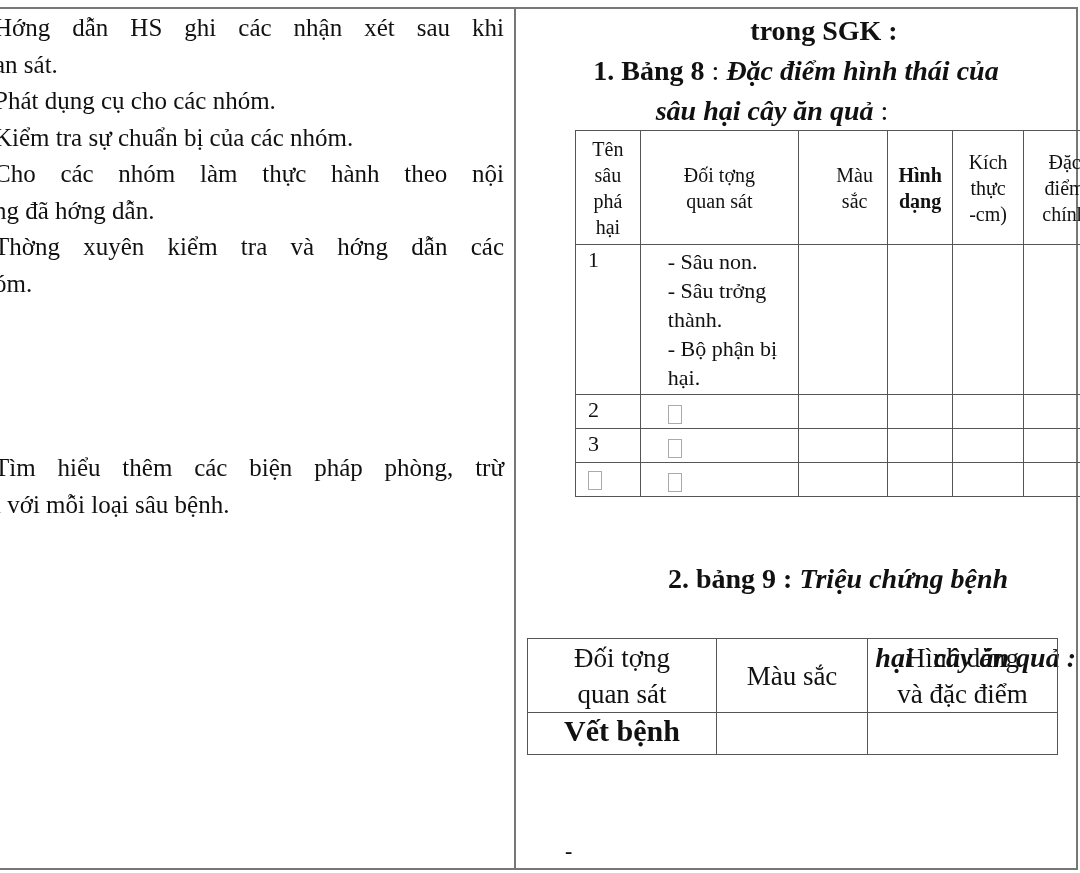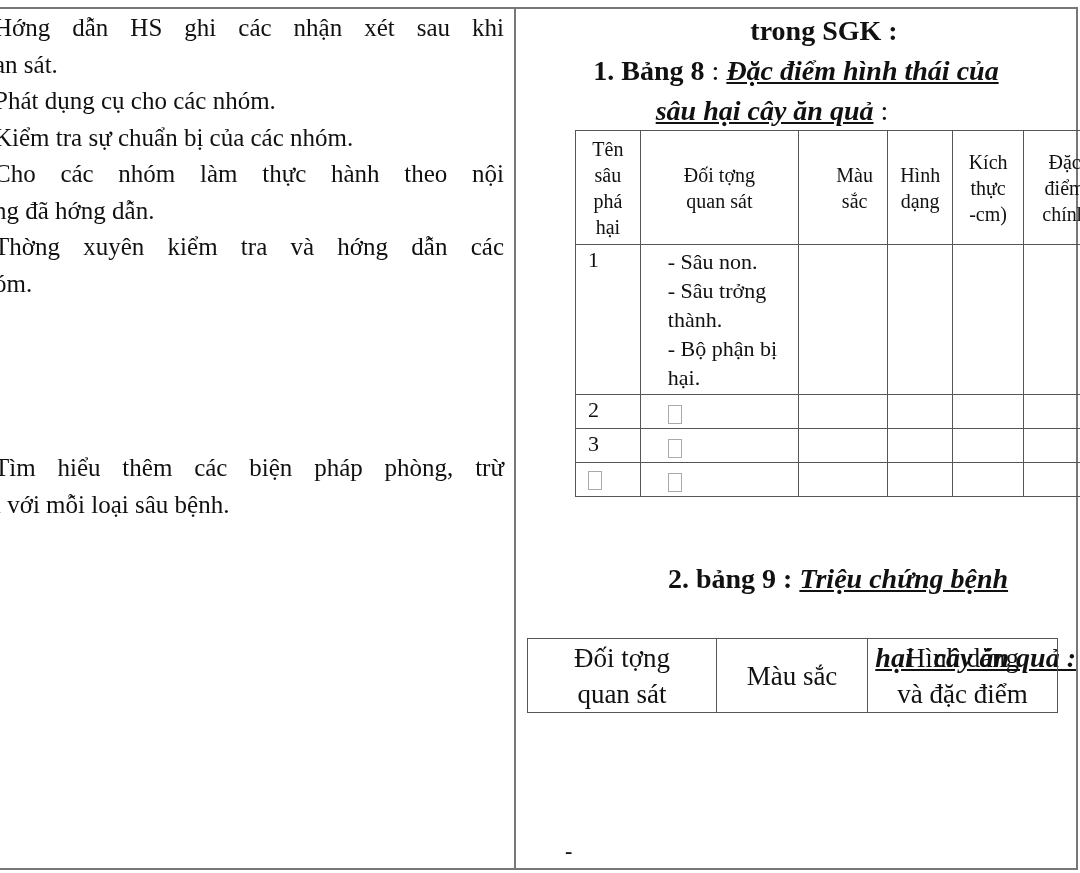--- a/index.html
+++ b/index.html
@@ -10,37 +10,37 @@
   .frame-divider { position:absolute; left:514px; top:7px; width:0; height:863px; border-left:2px solid #777; }
   .frame-right { position:absolute; left:1076px; top:7px; width:0; height:863px; border-left:2px solid #777; }
 
   .left-col { position:absolute; left:-6px; top:10px; width:510px; }
   .left-col .line { font-size:25px; line-height:36.5px; white-space:nowrap; text-align:justify; }
   .left-col .line.just { text-align:justify; text-align-last:justify; }
   .left-col .para2 { position:absolute; top:440px; left:0; width:510px; }
 
   .right-col { position:absolute; left:516px; top:8px; width:560px; }
   .heading { text-align:center; font-weight:bold; font-size:28px; line-height:38px; }
-  .heading i { font-style:italic;text-decoration:underline; }
+  .heading i { font-style:italic; }
   .h-sgk { position:absolute; top:4px; left:0; width:616px; }
   .h-b8 { position:absolute; top:44px; left:0; width:560px; }
   .h-b8b { position:absolute; top:84px; left:0; width:512px; font-size:28px; }
   .h-b9 { position:absolute; top:552px; left:0; width:560px; padding-left:84px; box-sizing:border-box; text-align:center; }
   .h-b9b { position:absolute; top:593px; left:0; width:560px; padding-left:55px; box-sizing:border-box; text-align:right; }
   .plain { font-weight:normal; font-style:normal; }
 
   table { border-collapse:collapse; position:absolute; }
   td, th { border:1.5px solid #555; padding:0; vertical-align:top; font-weight:normal; }
   .t8 { left:11px; top:122px; width:531px; font-size:20px; line-height:26px;margin-left:48px; }
   .t8 th { text-align:center; vertical-align:middle; padding:2px 2px; }
   .t8 td { padding:2px 6px; }
   .t8 .c-num { width:56px; }
   .t8 .c-obj { width:144px; }
   .t8 .c-col { width:56px;padding-left:25px; }
-  .t8 .c-shape { width:56px; }
+  .t8 .c-shape { width:56px;font-weight:bold; }
   .t8 .c-size { width:62px; }
   .t8 .c-feat { width:72px; }
   .t8 .hdr-row { height:114px; }
   .t8 .row-1 { height:142px; }
   .t8 .row-s { height:26px; }
   .t8 td.num { padding:2px 12px; font-size:22px; }
   .t8 td.obj { padding:2px 10px 2px 27px; font-size:22px; line-height:29px; }
   .box { display:inline-block; width:12px; height:17px; border:1px solid #aaa; vertical-align:middle; margin-top:2px; }
 
   .t9 { left:11px; top:630px; width:531px; font-size:27px; line-height:36px; }
@@ -174,17 +174,22 @@
         <div>quan sát</div>
       </th>
       <th class="c2">
         <div>Màu sắc</div>
       </th>
       <th>
         <div>Hình dáng</div>
         <div>và đặc điểm</div>
       </th>
     </tr>
+    <tr class="row">
+      <td class="bold">Vết bệnh</td>
+      <td></td>
+      <td></td>
+    </tr>
   </tbody>
     </table>
 </div>
 
 <div class="dash">-</div>
 
 </body></html>

